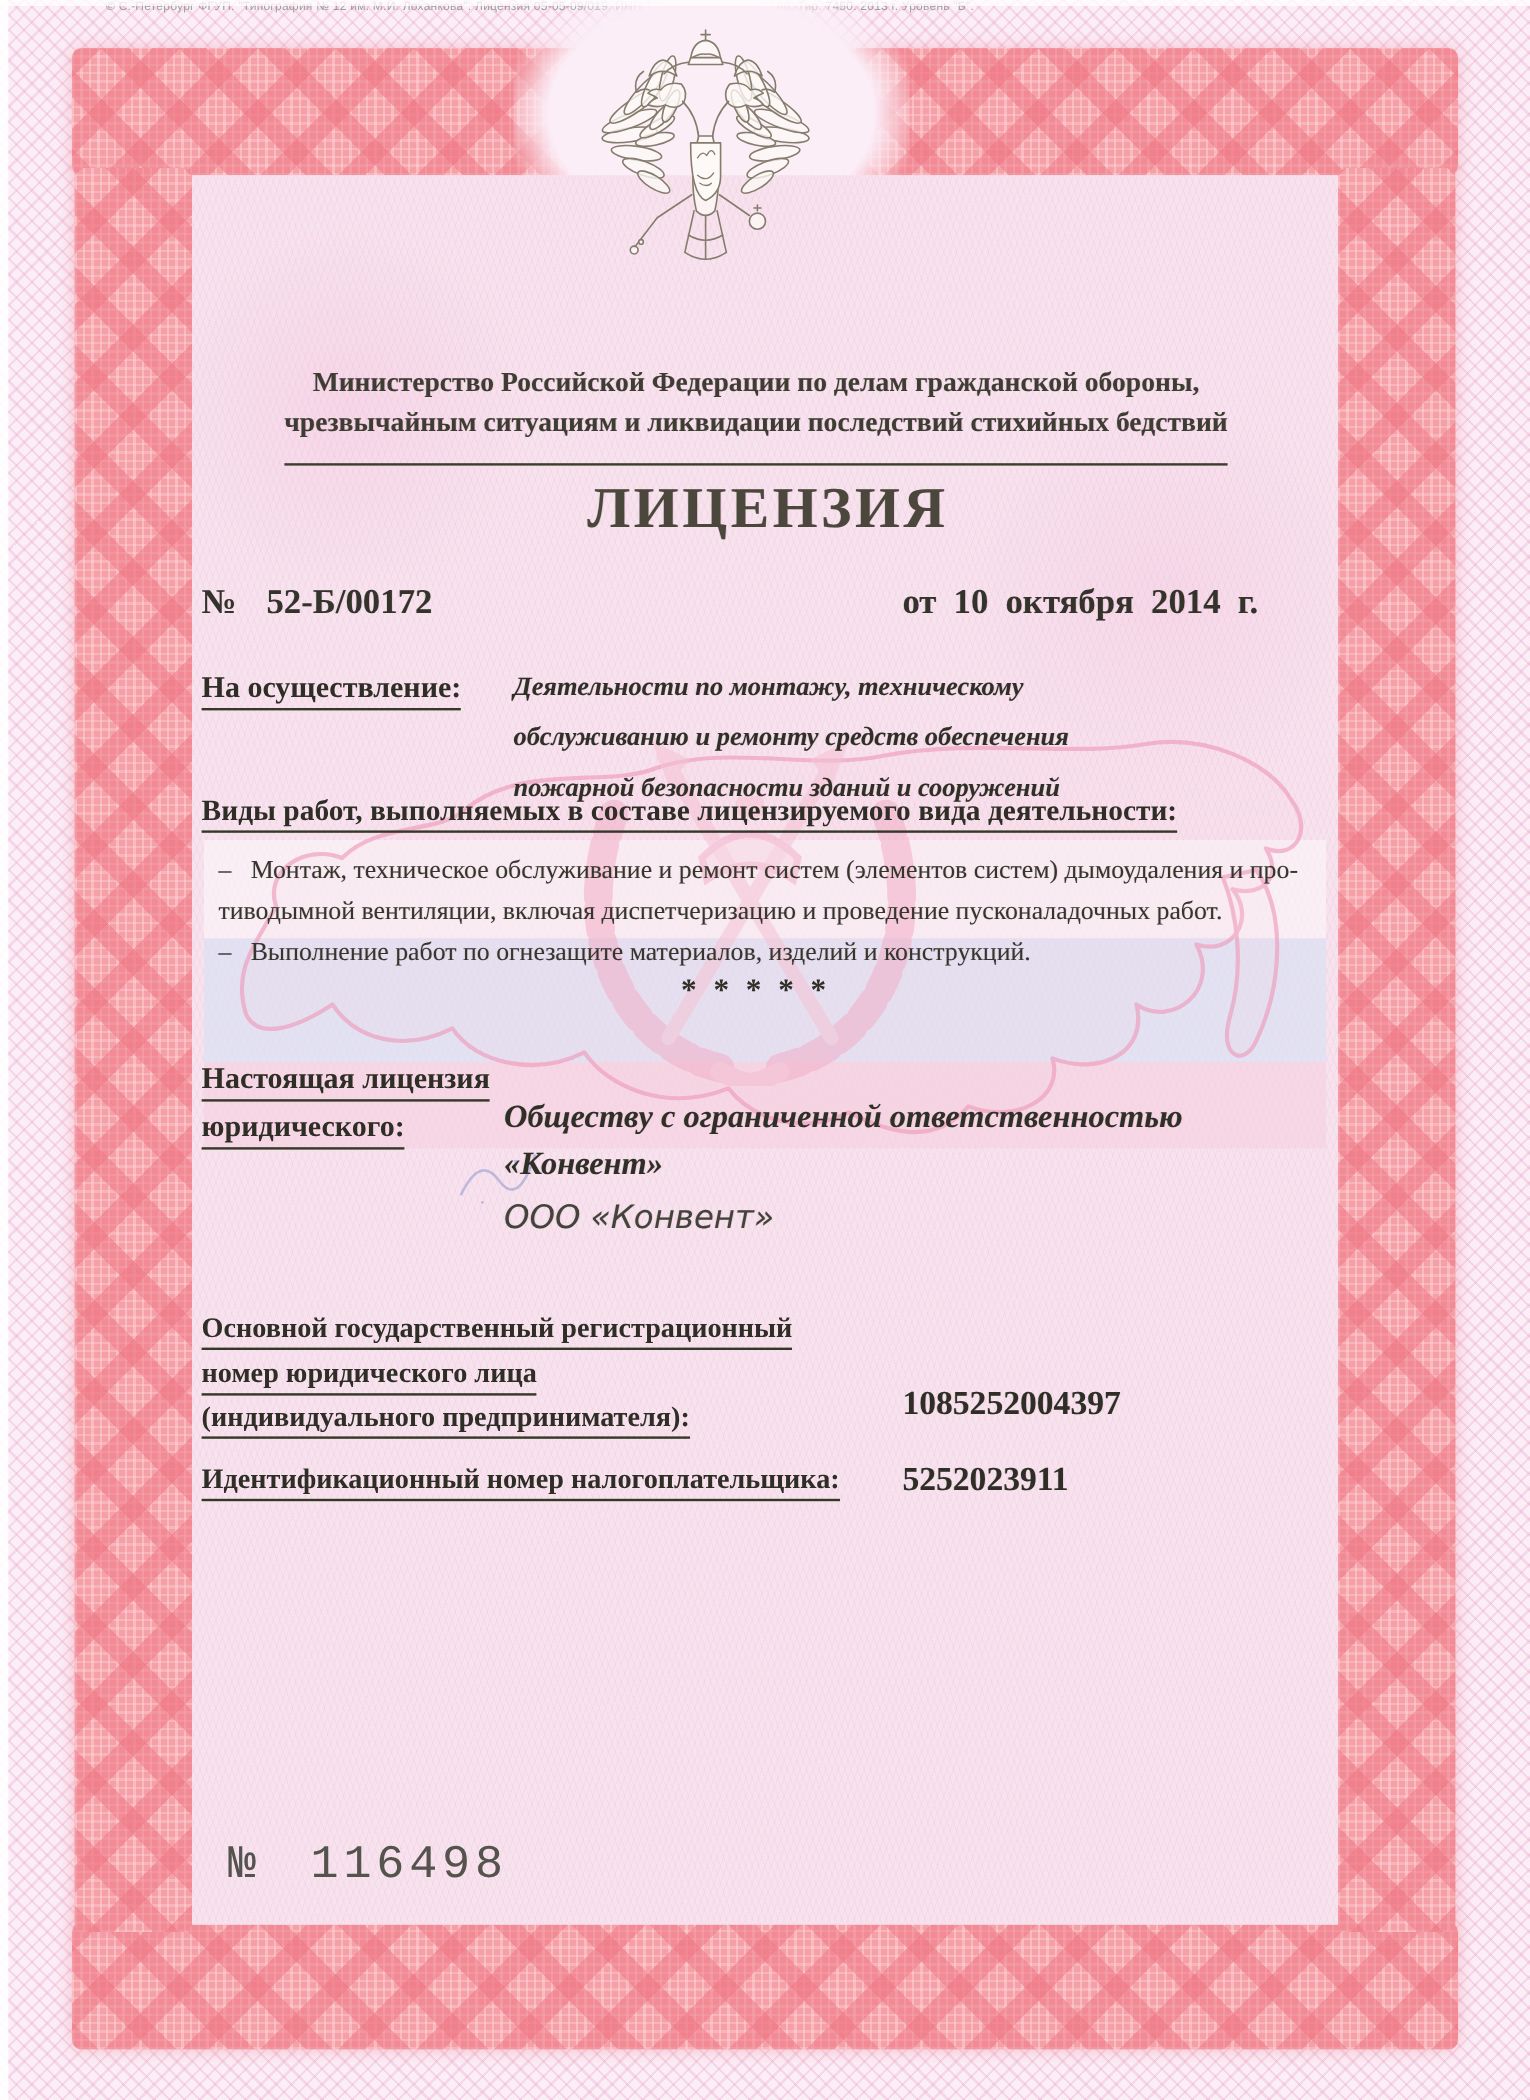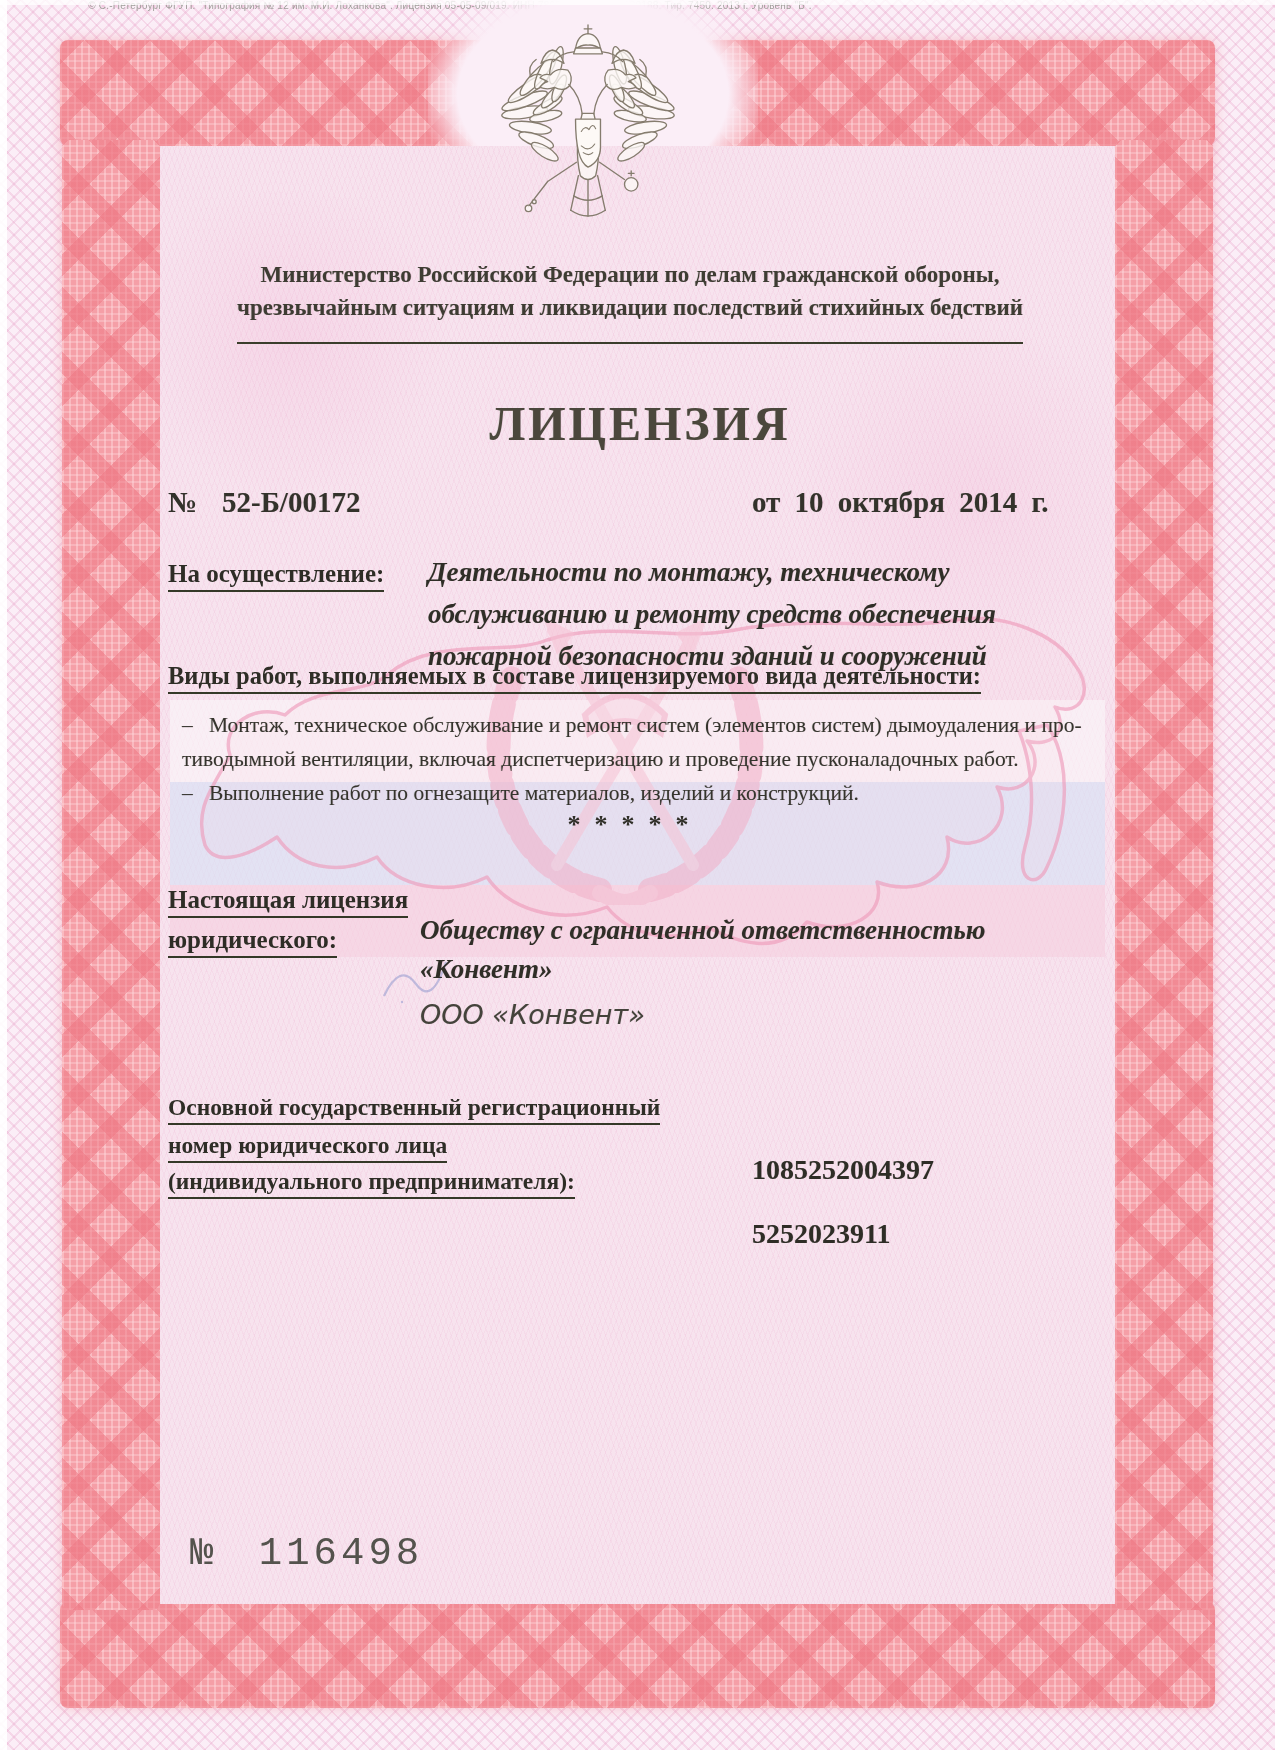--- a/index.html
+++ b/index.html
@@ -57,33 +57,33 @@
   .stripe.blue{top:782px;height:103px;background:rgba(214,226,245,.62);}
   .stripe.red{top:885px;height:72px;background:rgba(246,205,222,.55);}
 
   svg.watermark{position:absolute;z-index:5;pointer-events:none;}
   svg.eagle{position:absolute;left:492px;top:20px;width:192px;height:226px;z-index:6;}
   .penmark{position:absolute;left:372px;top:938px;width:110px;height:80px;z-index:7;opacity:.5;}
 
   
   .txt{position:absolute;z-index:8;color:#3a3930;}
   .shadowed{text-shadow:0.6px 0 rgba(130,60,100,.14), -0.6px 0 rgba(60,110,60,.14);}
-  .hdr{left:150px;width:960px;text-align:center;font-weight:bold;font-size:23px;line-height:33px;color:#3e3c33;}
+  .hdr{left:150px;width:960px;text-align:center;font-weight:bold;font-size:23px;line-height:33px;color:#3e3c33;margin-top:44px;}
   .hdr-l1{top:258px;}
   .hdr-l2{top:291px;}
   .hdr-l2 span{display:inline-block;border-bottom:2.5px solid #3b3e2c;padding-bottom:18px;}
   .doc-title{left:160px;width:960px;top:396px;text-align:center;font-size:48px;font-weight:bold;letter-spacing:3px;color:#4b473c;}
   .numrow{top:486px;font-size:29px;font-weight:bold;color:#33322b;}
   .no-sign{left:168px;}
   .no-value{left:222px;}
   .date-value{left:752px;word-spacing:7px;}
   .lbl{font-weight:bold;color:#2e2d26;}
   .lbl span{display:inline-block;border-bottom:2.5px solid #343827;padding-bottom:2px;}
   .lbl-osusch{left:168px;top:560px;font-size:25px;}
-  .activity{left:428px;width:580px;font-size:27px;font-weight:bold;font-style:italic;color:#2f2e27;line-height:42px;}
+  .activity{left:428px;width:580px;font-size:22px;font-weight:bold;font-style:italic;color:#2f2e27;line-height:42px;}
   .act-1{top:551px;} .act-2{top:593px;} .act-3{top:635px;}
   .lbl-vidy{left:168px;top:662px;font-size:24.5px;}
   .bullets{left:166px;width:952px;font-size:21.5px;line-height:34px;color:#35342d;margin-left:16px;}
   .bul-1{top:708px;} .bul-2{top:742px;} .bul-3{top:776px;}
   .stars{left:160px;width:950px;top:810px;text-align:center;font-size:26px;font-weight:bold;letter-spacing:14px;color:#2f2e27;}
   .lbl-grant1{left:168px;top:886px;font-size:25px;}
   .lbl-grant2{left:168px;top:926px;font-size:25px;}
   .grantee{left:420px;width:640px;font-size:27px;font-weight:bold;font-style:italic;color:#2f2e27;}
   .gr-1{top:915px;} .gr-2{top:954px;}
   .gr-short{left:420px;top:999px;font-size:27px;font-style:italic;font-weight:normal;font-family:"DejaVu Sans",sans-serif;color:#44433b;}
@@ -242,19 +242,20 @@
   <div class="txt lbl lbl-grant2"><span>юридического:</span></div>
   <div class="txt grantee gr-1 shadowed">Обществу с ограниченной ответственностью</div>
   <div class="txt grantee gr-2 shadowed">«Конвент»</div>
   <div class="txt gr-short shadowed">ООО «Конвент»</div>
 
   <div class="txt lbl lbl-ogrn ogrn-1"><span>Основной государственный регистрационный</span></div>
   <div class="txt lbl lbl-ogrn ogrn-2"><span>номер юридического лица</span></div>
   <div class="txt lbl lbl-ogrn ogrn-3"><span>(индивидуального предпринимателя):</span></div>
   <div class="txt val ogrn-val shadowed">1085252004397</div>
 
+  <div class="txt lbl lbl-inn"><span>Идентификационный номер налогоплательщика:</span></div>
   <div class="txt val inn-val shadowed">5252023911</div>
 
   <div class="txt serial"><span>№</span> <span>116498</span></div>
 
   <div class="imprint">© С.-Петербург ФГУП. "Типография № 12 им. М.И. Лоханкова". Лицензия 05-05-09/019. ИНН 7808037741. Зак. 130188. Тир. 7450. 2013 г. Уровень "Б".</div>
 
 </div>
 
 </body></html>

